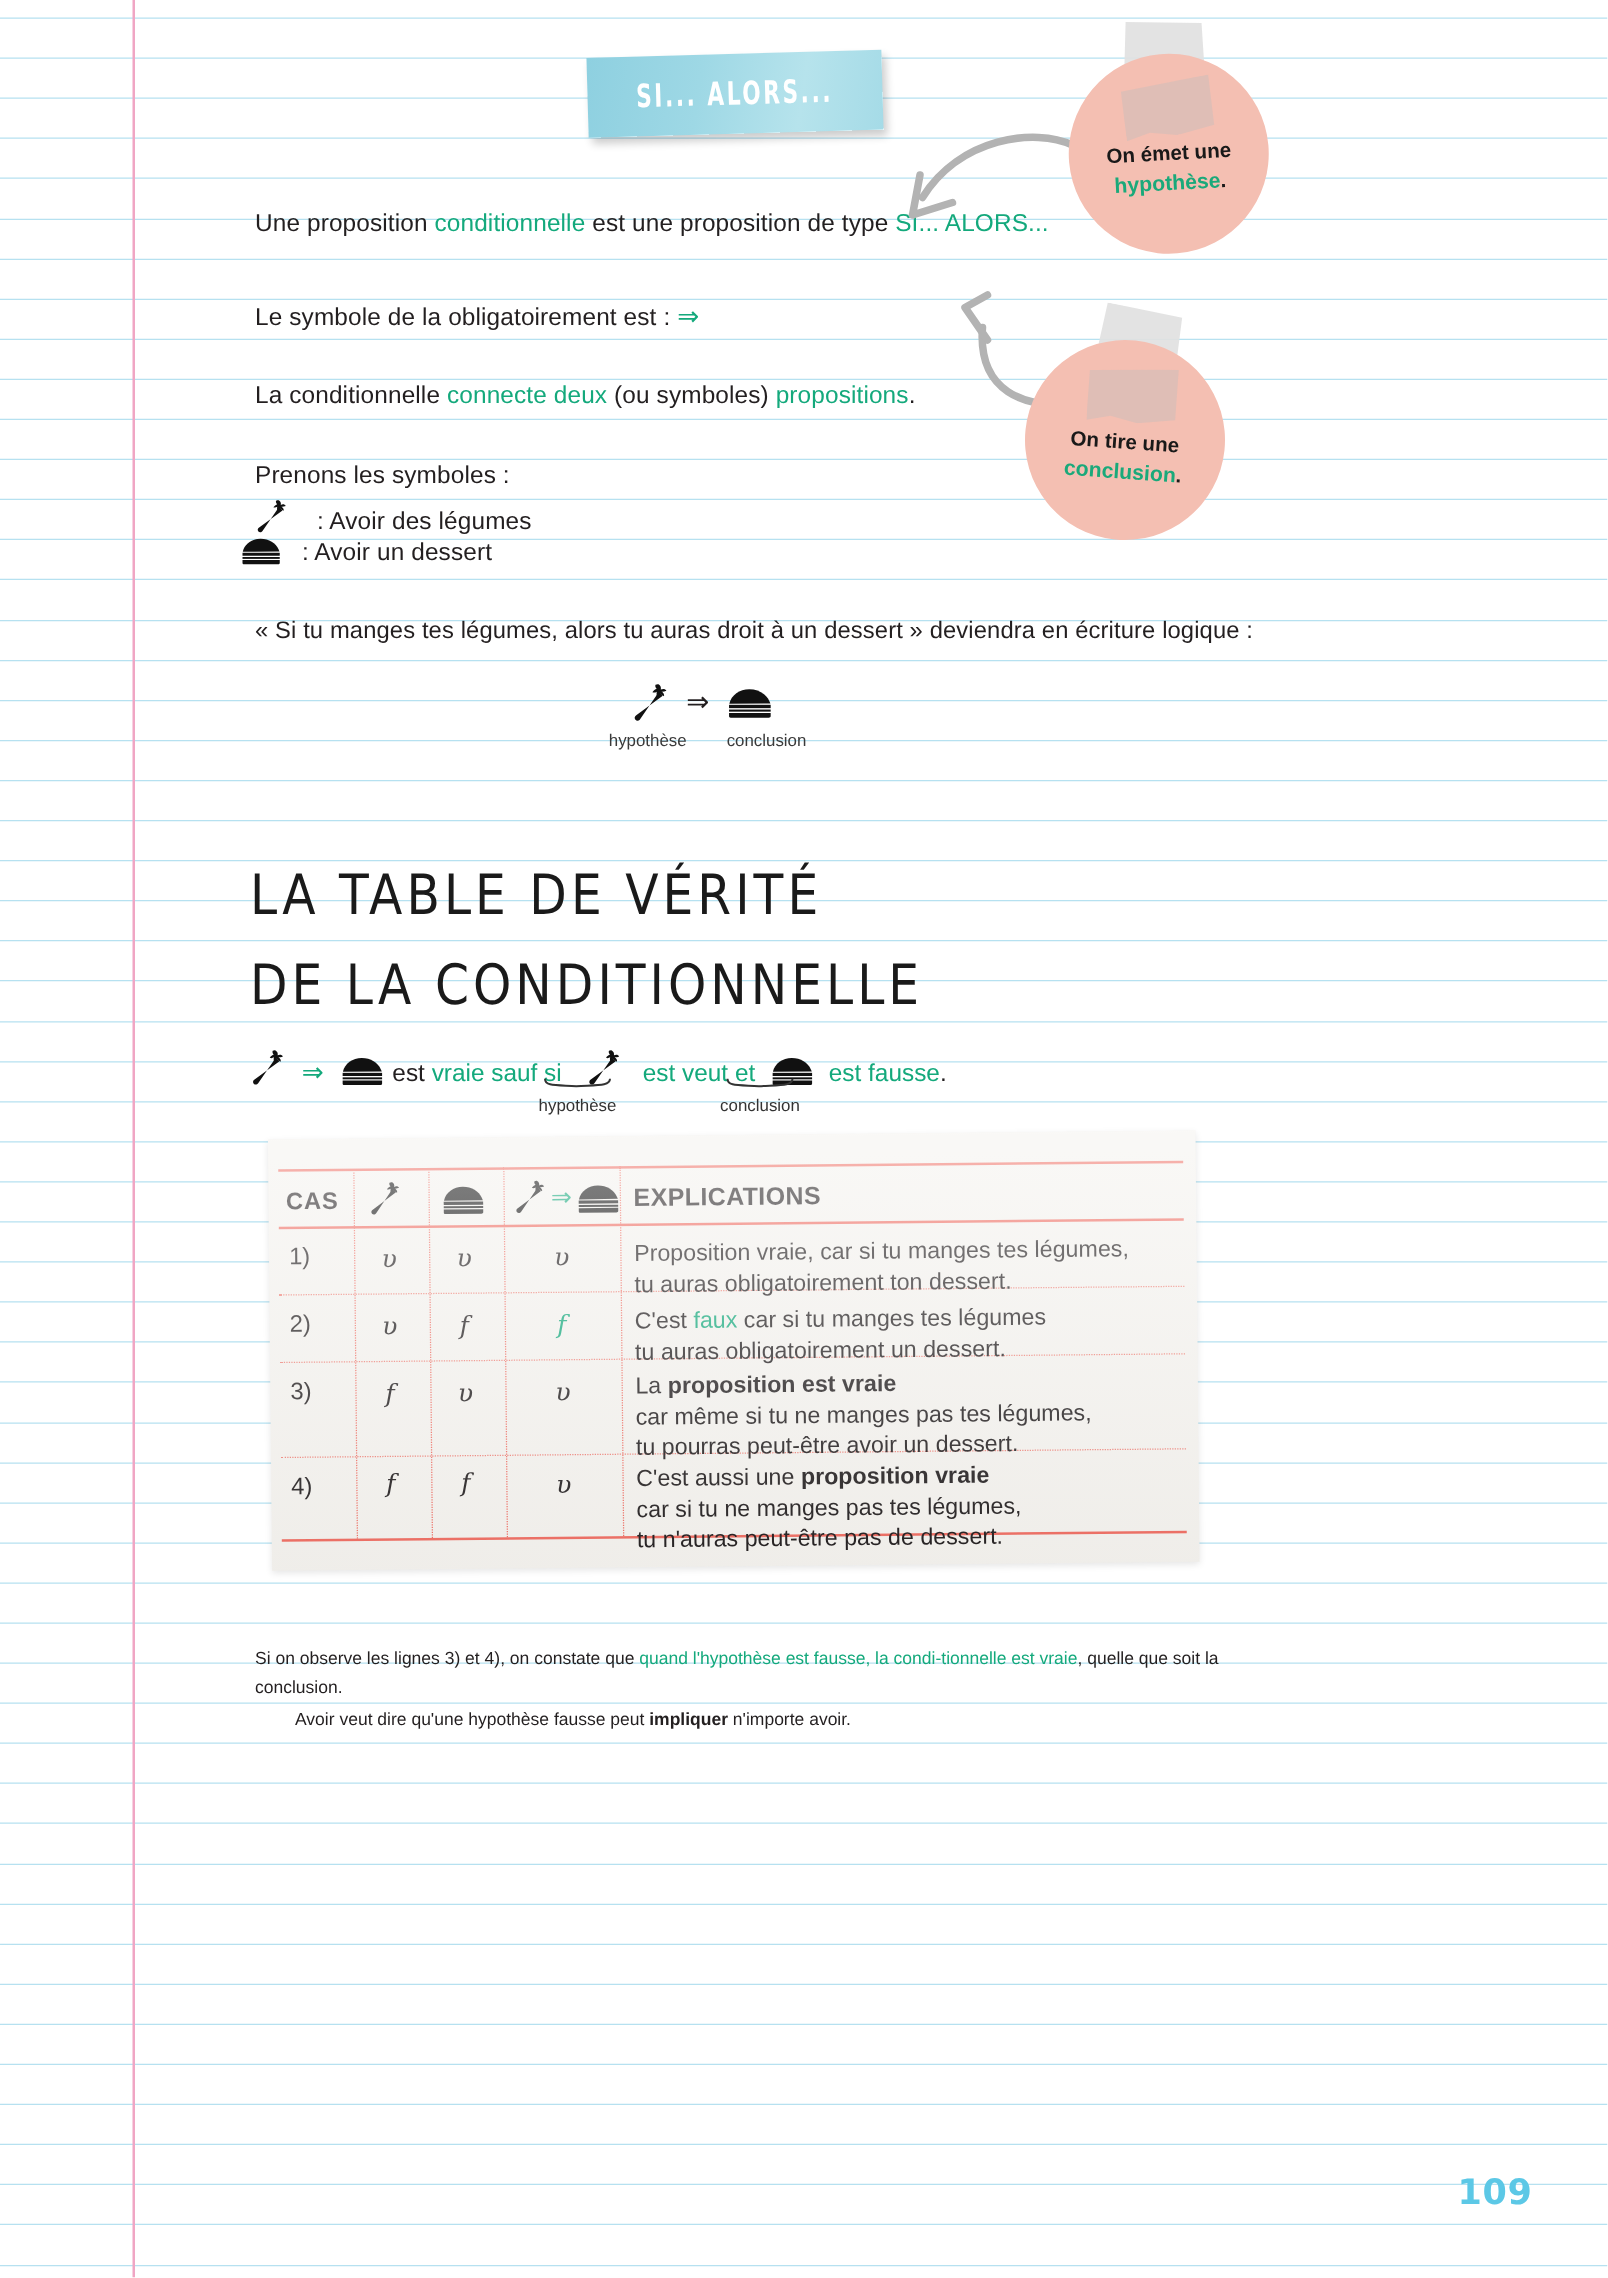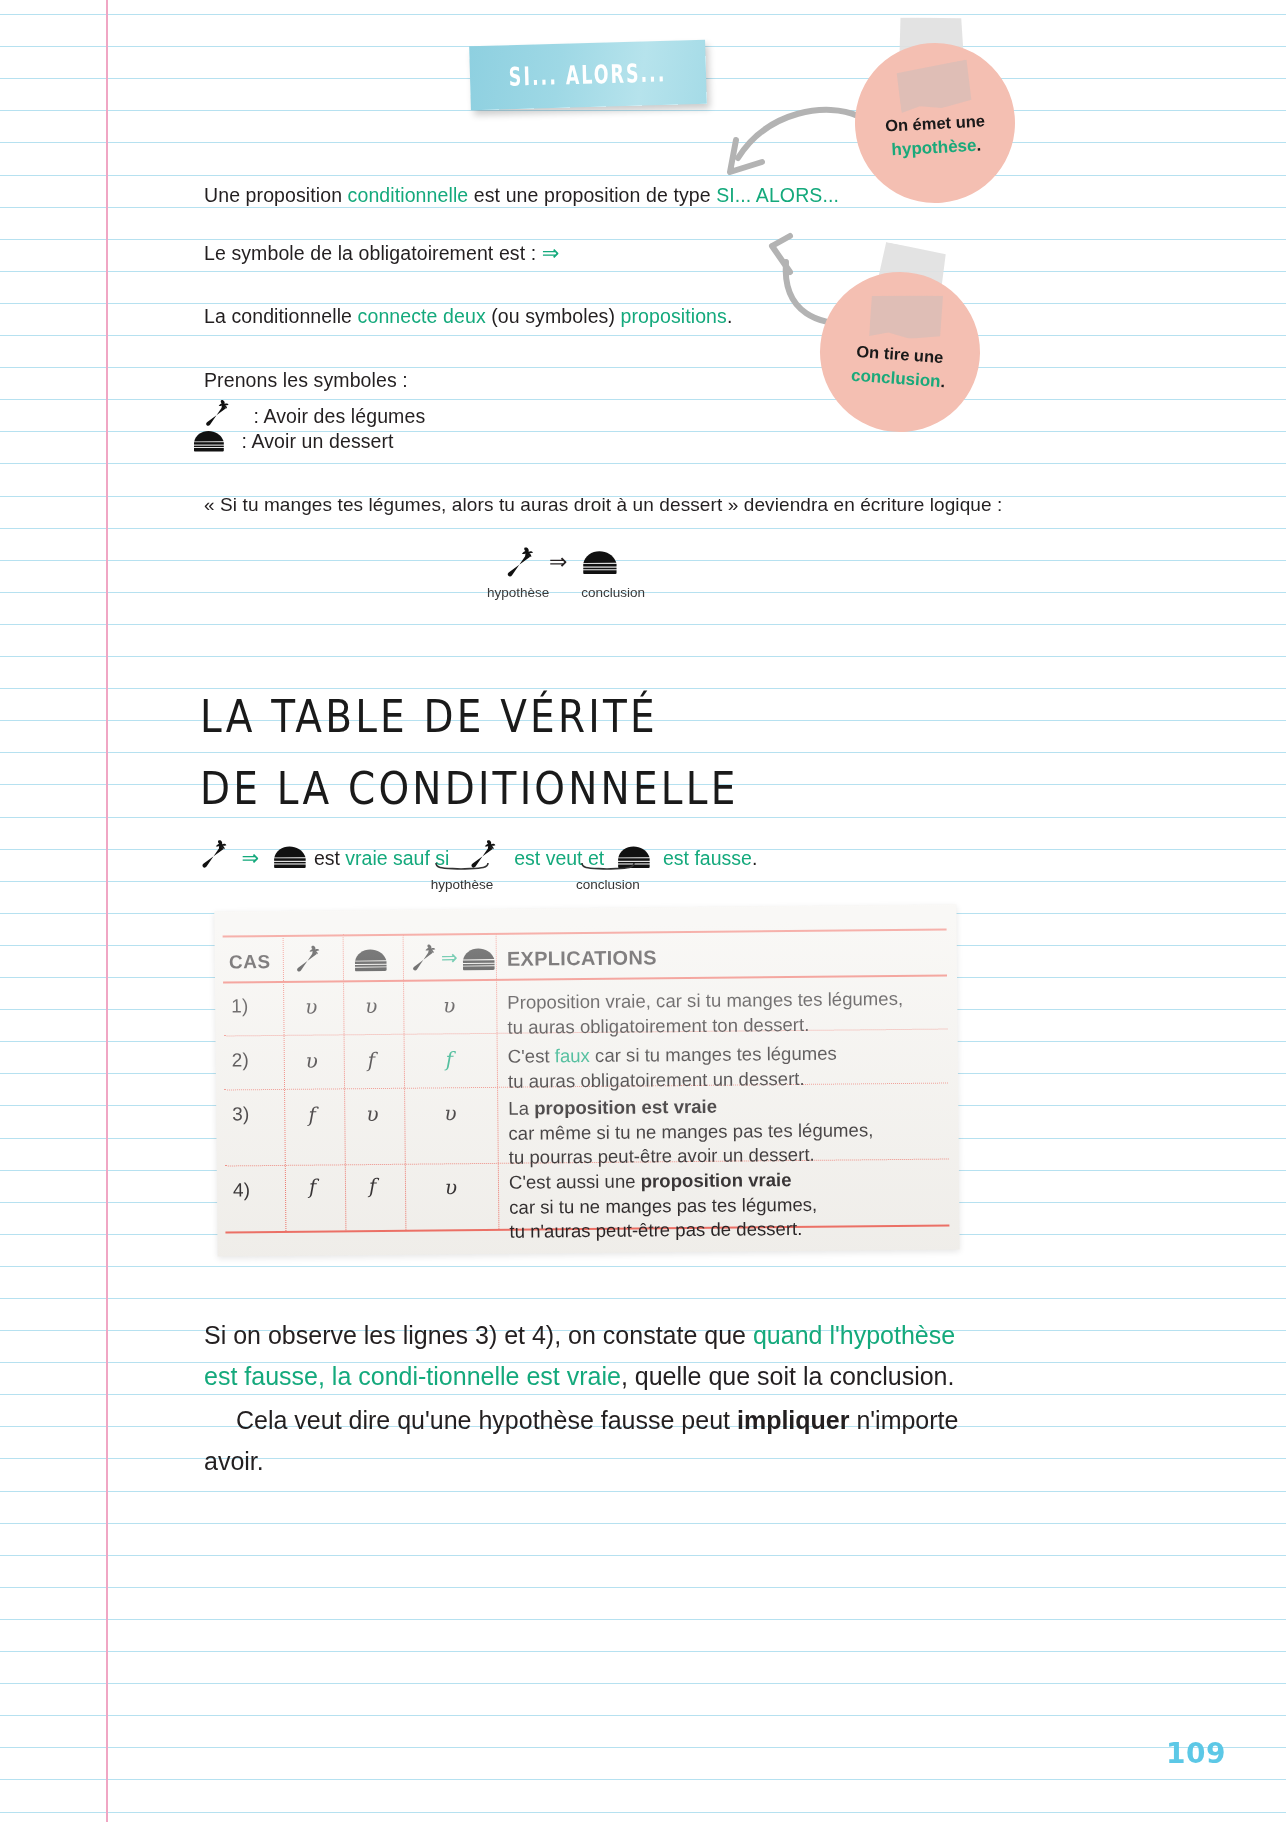--- a/index.html
+++ b/index.html
@@ -107,21 +107,21 @@
   .hdot{position:absolute;left:8px;right:10px;height:0;border-top:1.6px dotted #ef8278;}
 
   .cell{position:absolute;font-size:20px;}
   .caslabel{font-weight:700;font-size:19px;letter-spacing:.6px;}
   .tv{font-family:"DejaVu Serif","Liberation Serif",serif;font-style:italic;font-size:20px;}
   .expl{position:absolute;font-size:18.6px;line-height:1.33;color:#231f20;}
   .expl b{font-weight:700;}
 
   
   #closing{position:absolute;left:204px;top:1315px;width:790px;z-index:3;
-      font-size:25px;line-height:1.62;}
+      font-size:14px;line-height:1.62;}
   #closing .indent{display:block;text-indent:32px;margin-top:4px;}
 
   
   #pageno{position:absolute;right:60px;bottom:52px;z-index:5;
       color:#5cc8e6;font-size:28px;font-weight:700;
       font-family:"DejaVu Sans","Liberation Sans",sans-serif;letter-spacing:.5px;}
 </style>
 </head>
 <body>
 
@@ -212,21 +212,21 @@
 <div class="round-sticker" id="sticker-conclusion">
   <div class="tape"></div>
   <div class="disc"></div>
   <div class="tape inner"></div>
   <div class="txt">
     <b>On tire une</b>
     <span><em>conclusion</em><b style="display:inline">.</b></span>
   </div>
 </div>
 
-<div class="body-txt" style="top:184px"><span>Une proposition </span><span class="g">conditionnelle</span><span> est une proposition de type </span><span class="g">SI... ALORS...</span></div>
+<div class="body-txt" style="top:168px"><span>Une proposition </span><span class="g">conditionnelle</span><span> est une proposition de type </span><span class="g">SI... ALORS...</span></div>
 
 <div class="body-txt" style="top:241px"><span>Le symbole de la obligatoirement est : </span><span class="ar">⇒</span></div>
 
 <div class="body-txt" style="top:305px"><span>La conditionnelle </span><span class="g">connecte deux</span><span> (ou symboles) </span><span class="g">propositions</span><span>.</span></div>
 
 <div class="body-txt" style="top:369px">Prenons les symboles :</div>
 
 <div class="body-txt" style="top:398px;left:204px">
   <svg class="icon carrot" viewBox="0 0 26 30">
     <path d="M19.2 7.6 L6.0 26.8 C5.2 28.0 3.6 28.2 2.7 27.2 C1.8 26.2 2.1 24.7 3.3 24.0 L22.0 10.3 Z" fill="#111"></path>
@@ -385,16 +385,16 @@
   <div class="cell tv" style="left:228px;top:266px">υ</div>
   <div class="expl" style="left:292px;top:262px">
     <div><span>C'est aussi une </span><b>proposition vraie</b></div>
     <div>car si tu ne manges pas tes légumes,</div>
     <div>tu n'auras peut-être pas de dessert.</div>
   </div>
 </div>
 
 <div id="closing">
   <span>Si on observe les lignes 3) et 4), on constate que </span><span class="g">quand l'hypothèse est fausse, la condi-</span><span class="g">tionnelle est vraie</span><span>, quelle que soit la conclusion.</span>
-  <span class="indent"><span>Cela veut dire qu'une hypothèse fausse peut </span><b>impliquer</b><span> n'importe avoir.</span></span>
+  <span class="indent"><span>Avoir veut dire qu'une hypothèse fausse peut </span><b>impliquer</b><span> n'importe avoir.</span></span>
 </div>
 
 <div id="pageno">109</div>
 
 </body></html>

